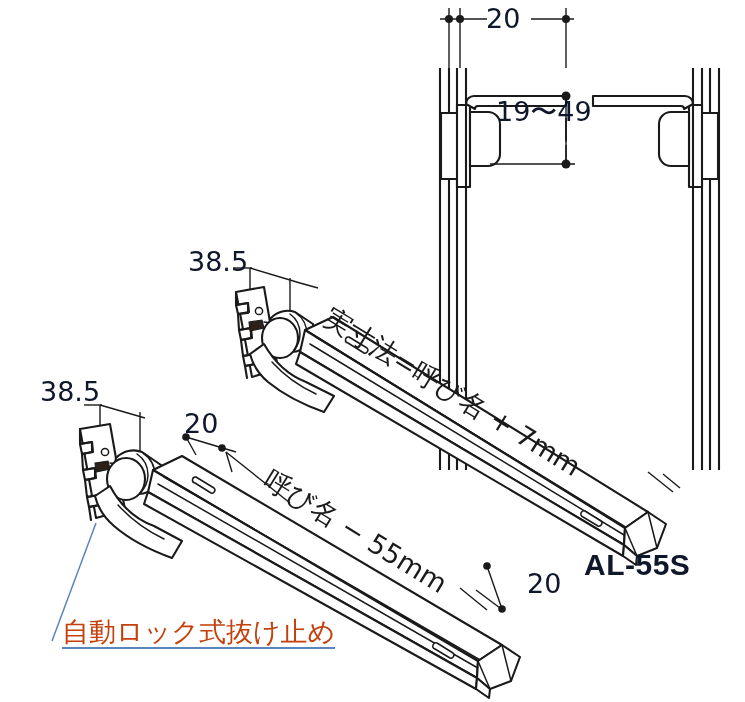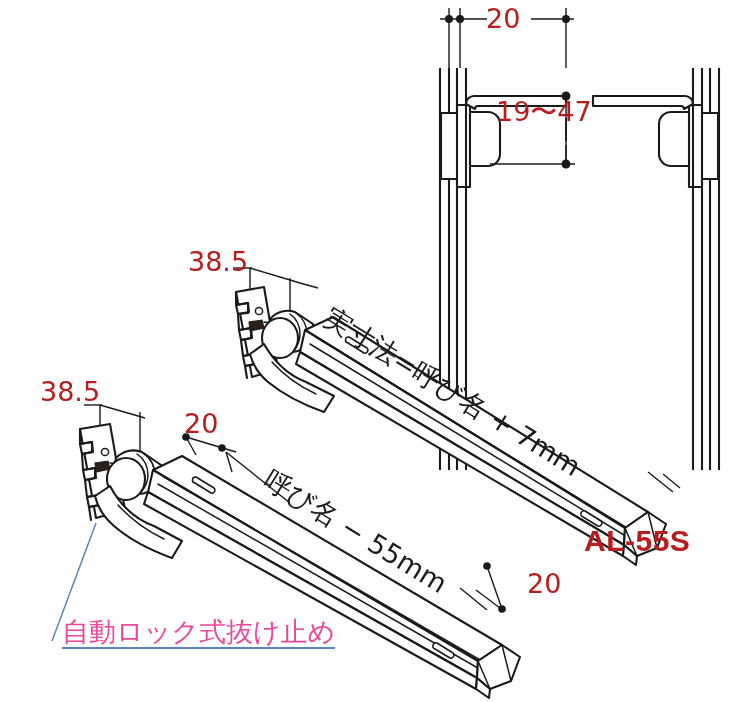--- a/index.html
+++ b/index.html
@@ -10,35 +10,35 @@
   #stage{
     position:relative;
     width:745px;
     height:702px;
     background:#ffffff;
     overflow:hidden;
   }
   #stage svg{position:absolute;left:0;top:0;}
   .lbl{
     position:absolute;
-    color:#b91c1c;
+    color:#0f172a;
     white-space:nowrap;
     line-height:1;
     font-family:"DejaVu Sans","Liberation Sans",sans-serif;
   }
   .dim{font-size:27px;letter-spacing:0px;}
   .partname{
     font-size:30px;
     font-weight:bold;
     letter-spacing:0.5px;
     font-family:"Liberation Sans","DejaVu Sans",sans-serif;
   }
   .jp-note{
     font-size:27px;
-    color:#ec4899;
+    color:#c2410c;
     border-bottom:2px solid #5a85b8;
     padding-bottom:2px;
     font-family:"DejaVu Sans",sans-serif;
   }
   .rot-text{
     position:absolute;
     font-size:27px;
     color:#1a1a1a;
     white-space:nowrap;
     transform-origin:0 0;
@@ -265,27 +265,27 @@
 
       <g>
         <line class="blueln" x1="52" y1="641" x2="96" y2="523"></line>
       </g>
     </g>
 
   </svg>
 
   <div class="lbl dim" style="left:486px; top:5px;">20</div>
 
-  <div class="lbl dim" style="left:496px; top:98px;">19〜47</div>
+  <div class="lbl dim" style="left:496px; top:98px;">19〜49</div>
 
   <div class="lbl dim" style="left:188px; top:248px;">38.5</div>
 
   <div class="rot-text" style="left:336px; top:300px; transform:rotate(31.5deg);">実寸法=呼び名 + 7mm</div>
 
-  <div class="lbl partname" style="left:584px; top:526px;">AL-55S</div>
+  <div class="lbl partname" style="left:584px; top:550px;">AL-55S</div>
 
   <div class="lbl dim" style="left:40px; top:378px;">38.5</div>
 
   <div class="lbl dim" style="left:184px; top:410px;">20</div>
 
   <div class="rot-text" style="left:276px; top:462px; transform:rotate(31.5deg);">呼び名 − 55mm</div>
 
   <div class="lbl dim" style="left:527px; top:570px;">20</div>
 
   <div class="lbl jp-note" style="left:62px; top:618px;">自動ロック式抜け止め</div>

